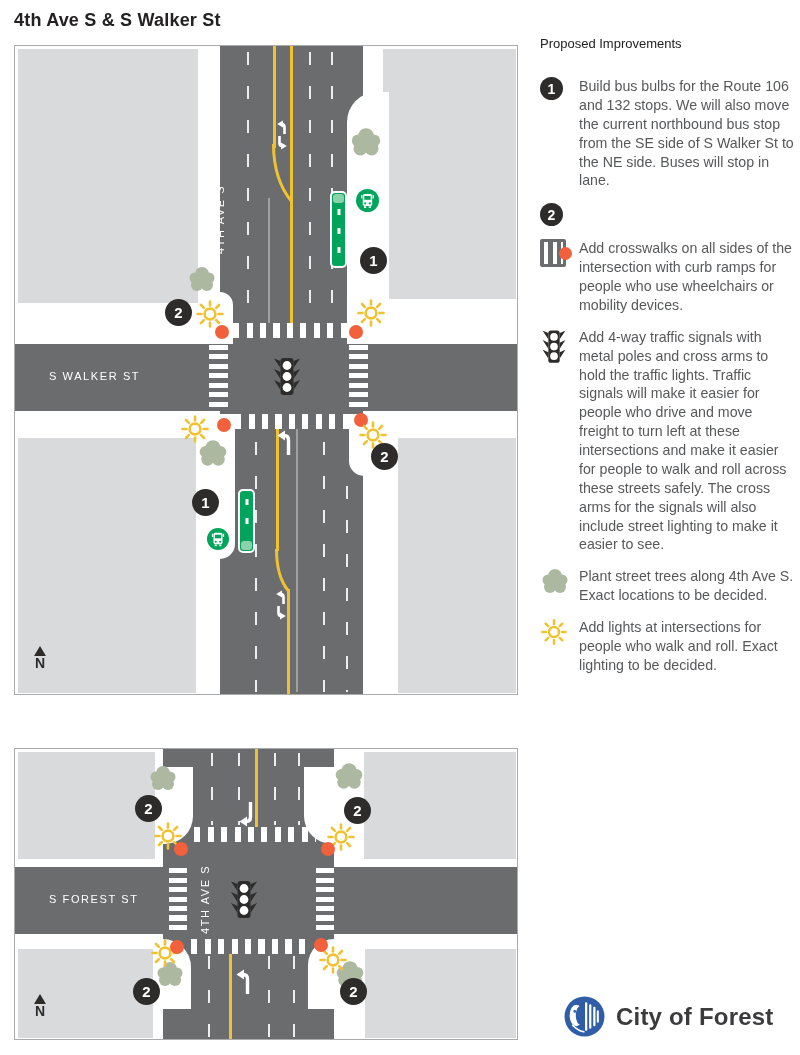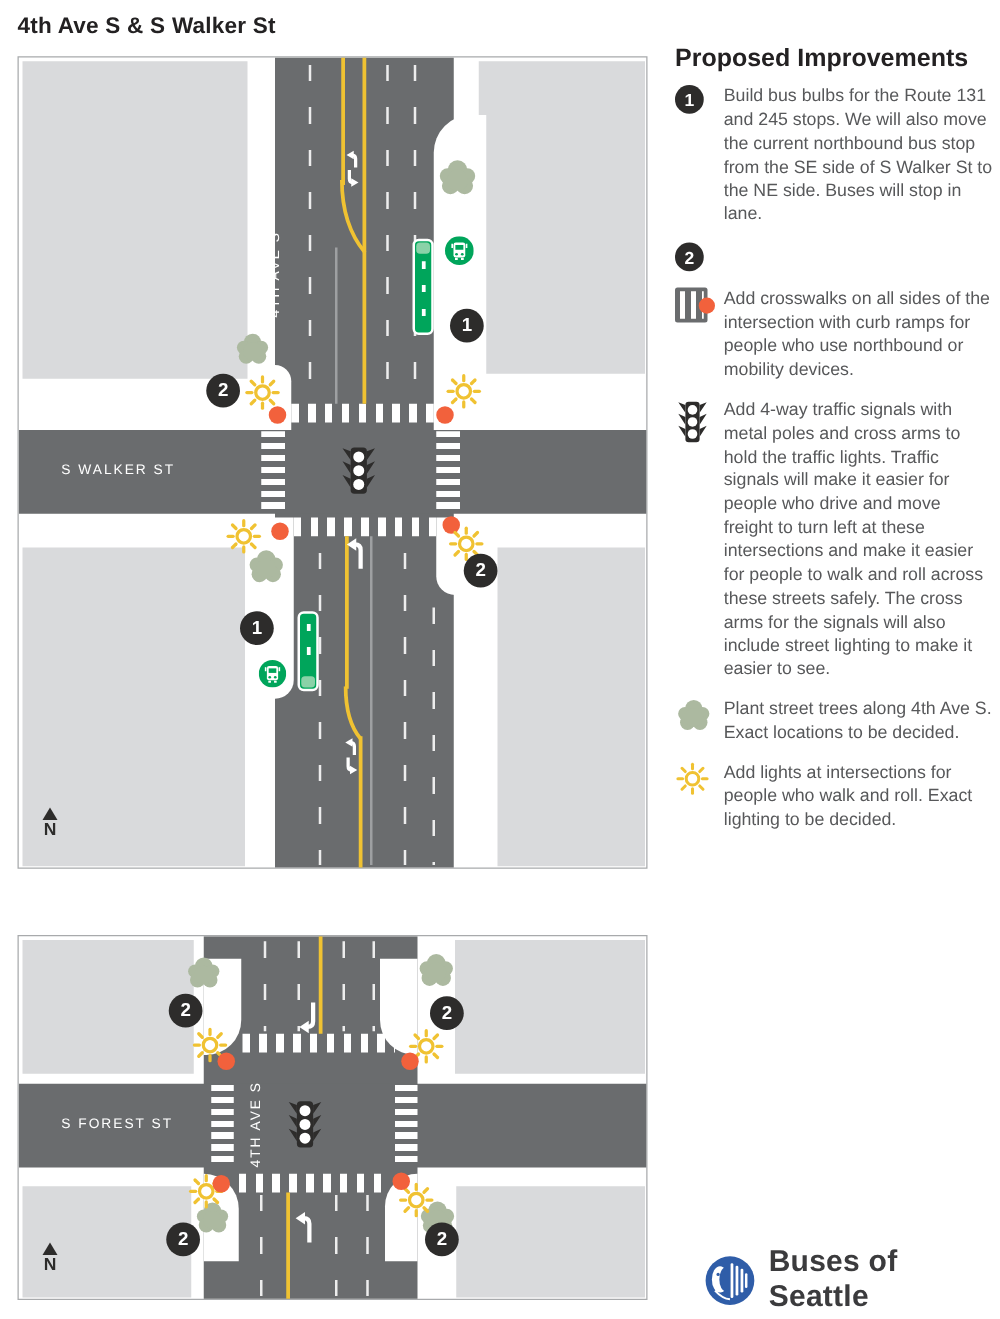--- a/index.html
+++ b/index.html
@@ -32,21 +32,21 @@
     background:repeating-linear-gradient(180deg,#fff 0 6px,transparent 6px 19px)}
   .vlabel{transform:rotate(-90deg);transform-origin:0 100%;white-space:nowrap;color:#fff;
     font-size:11px;letter-spacing:1.6px;line-height:13px}
   .hlabel{color:#fff;font-size:11px;letter-spacing:1.6px;white-space:nowrap}
   .north{width:22px;text-align:center}
   .north .tri{width:0;height:0;border-left:6px solid transparent;border-right:6px solid transparent;
     border-bottom:10px solid var(--dark);margin:0 auto;position:static}
   .north .nl{position:static;font-weight:bold;font-size:14px;color:var(--dark);line-height:15px}
 
   .panel{position:absolute;left:540px;top:36px;width:255px;color:var(--text)}
-  .panel h2{font-size:20px;font-weight:bold;color:var(--heading);margin-bottom:9px}
+  .panel h2{font-size:13px;font-weight:normal;color:var(--heading);margin-bottom:26px}
   .panel p{font-size:14.2px;line-height:1.33}
   .panel .intro{margin-bottom:12px}
   .row{display:flex;gap:9px;margin-bottom:13px}
   .row .col-ico{width:30px;flex:none;position:relative}
   .pbadge{width:23px;height:23px;border-radius:50%;background:var(--dark);color:#fff;font-weight:bold;
     font-size:14px;display:flex;align-items:center;justify-content:center}
   .cw-ico{position:relative;width:26px;height:28px;background:var(--road);border-radius:2px}
   .cw-ico .stripes{position:absolute;left:4px;right:3px;top:3px;bottom:3px;
     background:repeating-linear-gradient(90deg,#fff 0 4px,transparent 4px 8.6px)}
   .cw-ico .dot{position:absolute;left:19px;top:8px;width:13px;height:13px}
@@ -427,37 +427,37 @@
     </div>
   </div>
 
   <aside class="panel">
     <h2>Proposed Improvements</h2>
 
     <div class="row">
       <div class="col-ico">
           <div class="pbadge">1</div>
         </div>
-      <p>Build bus bulbs for the Route 131 and 245 stops. We will also move the current northbound bus stop from the SE side of S Walker St to the NE side. Buses will stop in lane.</p>
+      <p>Build bus bulbs for the Route 106 and 132 stops. We will also move the current northbound bus stop from the SE side of S Walker St to the NE side. Buses will stop in lane.</p>
     </div>
 
     <div class="row">
       <div class="col-ico">
           <div class="pbadge">2</div>
         </div>
     </div>
 
     <div class="row">
       <div class="col-ico">
         <div class="cw-ico">
           <div class="stripes"></div>
             <div class="dot"></div>
         </div>
       </div>
-      <p>Add crosswalks on all sides of the intersection with curb ramps for people who use northbound or mobility devices.</p>
+      <p>Add crosswalks on all sides of the intersection with curb ramps for people who use wheelchairs or mobility devices.</p>
     </div>
 
     <div class="row">
       <div class="col-ico">
         <svg width="28" height="38" viewBox="0 0 32 42">
           <g fill="var(--dark)">
             <rect x="9.5" y="2" width="13" height="37" rx="3"></rect>
             <path d="M9.5,5 L3,2.5 L9.5,12 Z M9.5,16 L3,13 L9.5,23 Z M9.5,27 L3,24 L9.5,34 Z"></path>
             <path d="M22.5,5 L29,2.5 L22.5,12 Z M22.5,16 L29,13 L22.5,23 Z M22.5,27 L29,24 L22.5,34 Z"></path>
             </g>
@@ -512,16 +512,16 @@
       <ellipse cx="16.5" cy="19" rx="5" ry="9.5" fill="var(--logoblue)"></ellipse>
       <circle cx="10.5" cy="15" r="1.3" fill="var(--logoblue)"></circle>
       <g fill="#fff">
         <rect x="20.5" y="6" width="2.2" height="28" rx="1"></rect>
         <rect x="24.5" y="8" width="2.2" height="24" rx="1"></rect>
         <rect x="28.5" y="10.5" width="2.2" height="19" rx="1"></rect>
         <rect x="32" y="14" width="2" height="12" rx="1"></rect>
       </g>
       <path d="M8,28 q6,6.5 12,7" stroke="#fff" fill="none" stroke-width="1.6"></path>
     </svg>
-    <span class="wordmark">Buses of Seattle</span>
+    <span class="wordmark">City of Forest</span>
   </div>
 
 </div>
 
 </body></html>

